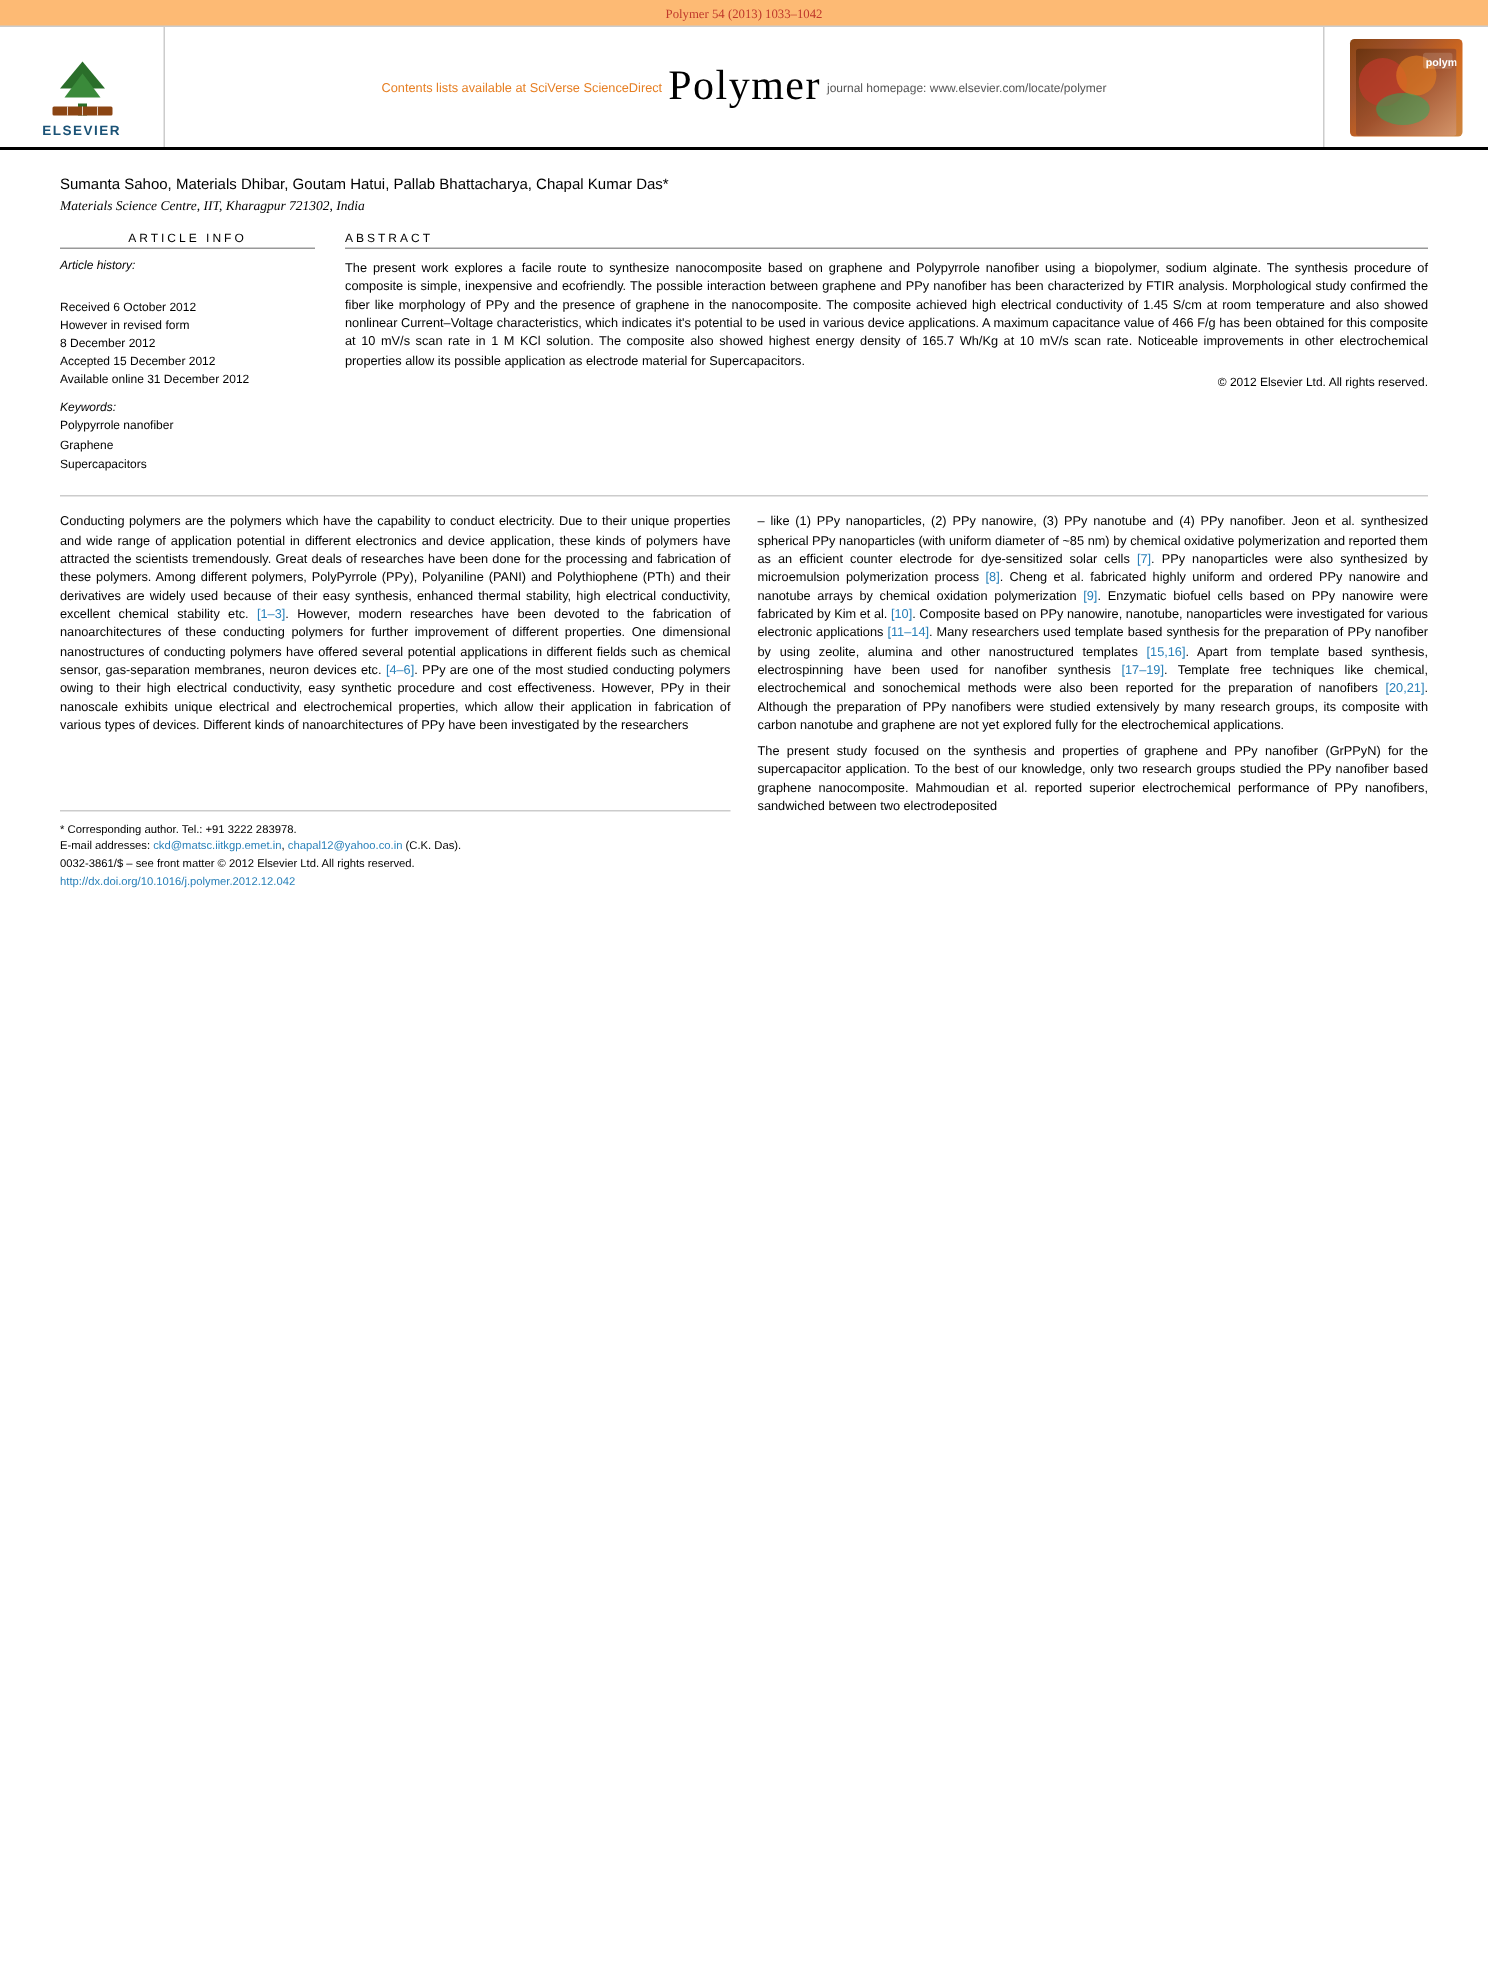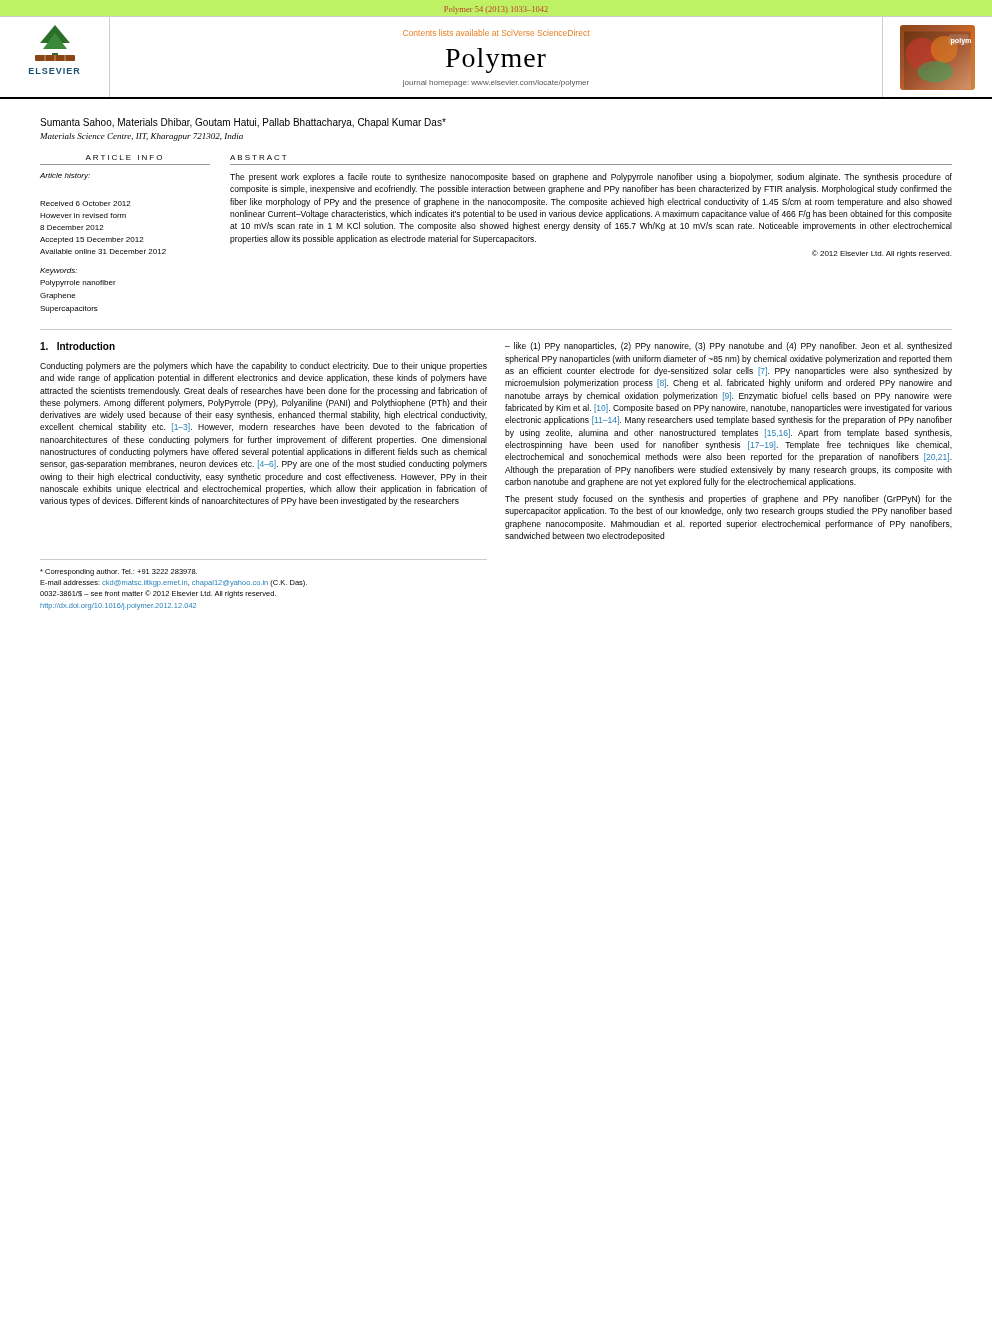--- a/index.html
+++ b/index.html
@@ -14,21 +14,21 @@
 
     .page-wrapper {
       width: 992px;
       min-height: 1323px;
       background: #fff;
       position: relative;
     }
 
     
     .top-bar {
-      background: #bef264;
+      background: #fdba74;
       text-align: center;
       padding: 4px 0 2px 0;
       border-bottom: 1px solid #ccc;
     }
     .top-bar .journal-ref {
       font-size: 8.5px;
       color: #c0392b;
     }
 
     
@@ -39,21 +39,21 @@
       padding: 0;
     }
 
     .journal-header .left-logo {
       width: 110px;
       min-height: 80px;
       border-right: 1px solid #ccc;
       display: flex;
       flex-direction: column;
       align-items: center;
-      justify-content: flex-start;
+      justify-content: flex-end;
       padding: 6px;
     }
 
     .elsevier-logo {
       display: flex;
       flex-direction: column;
       align-items: center;
       gap: 3px;
     }
 
@@ -66,21 +66,21 @@
       font-size: 9px;
       font-weight: bold;
       color: #1a5276;
       letter-spacing: 1px;
       font-family: Arial, sans-serif;
     }
 
     .journal-header .center-info {
       flex: 1;
       display: flex;
-      flex-direction: column;
+      flex-direction: row;
       align-items: center;
       justify-content: center;
       padding: 8px 0;
       gap: 4px;
     }
 
     .sciverse-link {
       font-size: 8.5px;
       color: #555;
       font-family: Arial, sans-serif;
@@ -417,24 +417,20 @@
         <div class="abstract-text">The present work explores a facile route to synthesize nanocomposite based on graphene and Polypyrrole nanofiber using a biopolymer, sodium alginate. The synthesis procedure of composite is simple, inexpensive and ecofriendly. The possible interaction between graphene and PPy nanofiber has been characterized by FTIR analysis. Morphological study confirmed the fiber like morphology of PPy and the presence of graphene in the nanocomposite. The composite achieved high electrical conductivity of 1.45 S/cm at room temperature and also showed nonlinear Current–Voltage characteristics, which indicates it's potential to be used in various device applications. A maximum capacitance value of 466 F/g has been obtained for this composite at 10 mV/s scan rate in 1 M KCl solution. The composite also showed highest energy density of 165.7 Wh/Kg at 10 mV/s scan rate. Noticeable improvements in other electrochemical properties allow its possible application as electrode material for Supercapacitors.</div>
         <div class="copyright-line">© 2012 Elsevier Ltd. All rights reserved.</div>
       </div>
     </div>
 
     <hr class="section-divider">
 
     <div class="body-two-col">
 
       <div class="body-col">
-        <div class="section-title">
-          <span>1.&nbsp;&nbsp;</span>
-          <span>Introduction</span>
-        </div>
 
         <div class="body-text">
           Conducting polymers are the polymers which have the capability to conduct electricity. Due to their unique properties and wide range of application potential in different electronics and device application, these kinds of polymers have attracted the scientists tremendously. Great deals of researches have been done for the processing and fabrication of these polymers. Among different polymers, PolyPyrrole (PPy), Polyaniline (PANI) and Polythiophene (PTh) and their derivatives are widely used because of their easy synthesis, enhanced thermal stability, high electrical conductivity, excellent chemical stability etc. <span class="cite">[1–3]</span>. However, modern researches have been devoted to the fabrication of nanoarchitectures of these conducting polymers for further improvement of different properties. One dimensional nanostructures of conducting polymers have offered several potential applications in different fields such as chemical sensor, gas-separation membranes, neuron devices etc. <span class="cite">[4–6]</span>. PPy are one of the most studied conducting polymers owing to their high electrical conductivity, easy synthetic procedure and cost effectiveness. However, PPy in their nanoscale exhibits unique electrical and electrochemical properties, which allow their application in fabrication of various types of devices. Different kinds of nanoarchitectures of PPy have been investigated by the researchers
         </div>
 
         <div style="margin-top: auto; padding-top: 40px;">
           <div class="footnote-section">
             <div class="footnote-text">
               * Corresponding author. Tel.: +91 3222 283978.
             </div>

